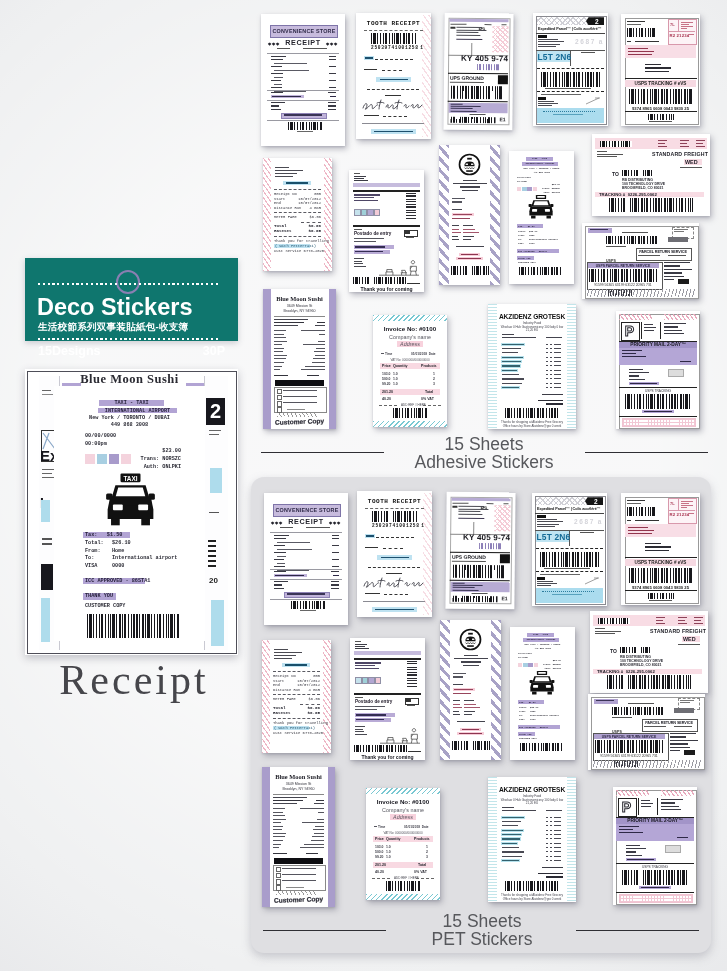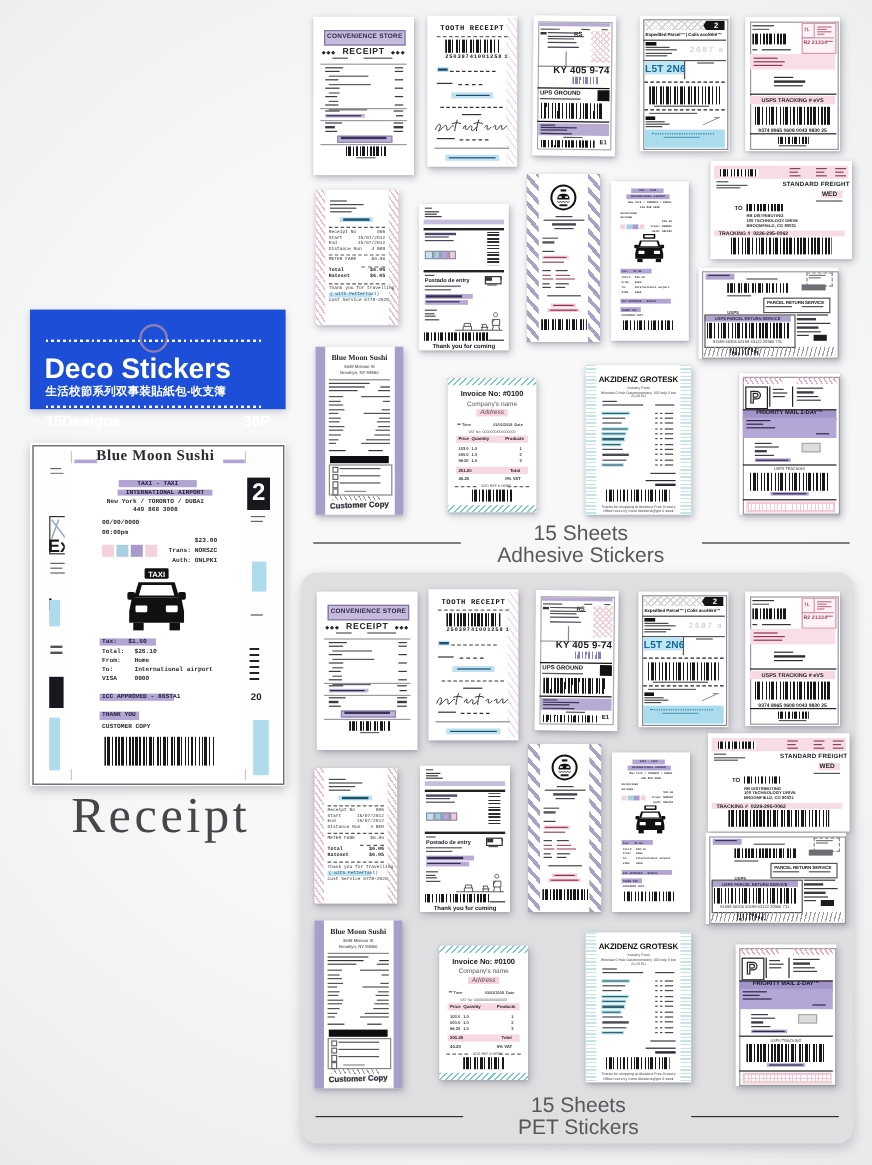--- a/index.html
+++ b/index.html
@@ -9,21 +9,21 @@
 .st{position:absolute;background:#fff;box-shadow:1.5px 2.5px 6px rgba(85,85,105,.38),0 1px 2px rgba(85,85,105,.2)}
 .st .a{position:absolute}
 .a{position:absolute}
 .t{white-space:nowrap}
 .bc{background:repeating-linear-gradient(90deg,#17171b 0 1.1px,#fff 1.1px 2.2px,#17171b 2.2px 4.6px,#fff 4.6px 6px,#17171b 6px 6.9px,#fff 6.9px 9px,#17171b 9px 10.4px,#fff 10.4px 11.6px)}
 .bcp{background:repeating-linear-gradient(90deg,#8d80b8 0 1.1px,#fff 1.1px 2.2px,#8d80b8 2.2px 4.4px,#fff 4.4px 5.8px,#8d80b8 5.8px 6.7px,#fff 6.7px 8.6px)}
 .cap{position:absolute;color:#57585c;font-size:17.5px;line-height:18px;text-align:center}
 .capline{position:absolute;height:1.2px;background:#2e2e33}
 </style></head><body>
 <div class="vig"></div>
-<div class="abs" style="left:25px;top:258px;width:213px;height:83px;background:#1d4ed8;box-shadow:0 2px 6px rgba(70,70,90,.25)">
+<div class="abs" style="left:25px;top:258px;width:213px;height:83px;background:#0f766e;box-shadow:0 2px 6px rgba(70,70,90,.25)">
     <div class="a" style="left:91px;top:12px;width:20px;height:20px;border:2px solid #8a7fb2;border-radius:50%"></div>
     <div class="a" style="left:13px;top:24.5px;width:182px;height:2.2px;background:repeating-linear-gradient(90deg,#fff 0 2.2px,rgba(0,0,0,0) 2.2px 4.8px)"></div>
     <div class="a t" style="left:12px;top:37px;font-size:23.5px;line-height:24.5px;color:#fff;font-weight:bold;letter-spacing:0px;white-space:nowrap">Deco Stickers</div>
     <div class="a t" style="left:13px;top:64px;font-size:9.6px;line-height:10.6px;color:#fff;font-weight:bold;white-space:nowrap;letter-spacing:0.2px">生活校節系列双事装貼紙包-收支簿</div>
     <div class="a" style="left:13px;top:79.5px;width:182px;height:2.2px;background:repeating-linear-gradient(90deg,#fff 0 2.2px,rgba(0,0,0,0) 2.2px 4.8px)"></div>
     <div class="a t" style="left:13px;top:86.5px;font-size:12.5px;line-height:13.5px;color:#fff;font-weight:bold">15Designs</div>
     <div class="a t" style="left:0px;top:86.5px;font-size:12.5px;line-height:13.5px;color:#fff;font-weight:bold;right:13px;left:auto">30P</div>
   </div>
 <div class="abs" style="left:25px;top:369px;width:213px;height:286px;background:#fff;box-shadow:0 3px 8px rgba(70,70,90,.3)">
     <div class="a" style="left:2px;top:2px;width:208px;height:281px;border:1px solid #4e4e58"></div>

